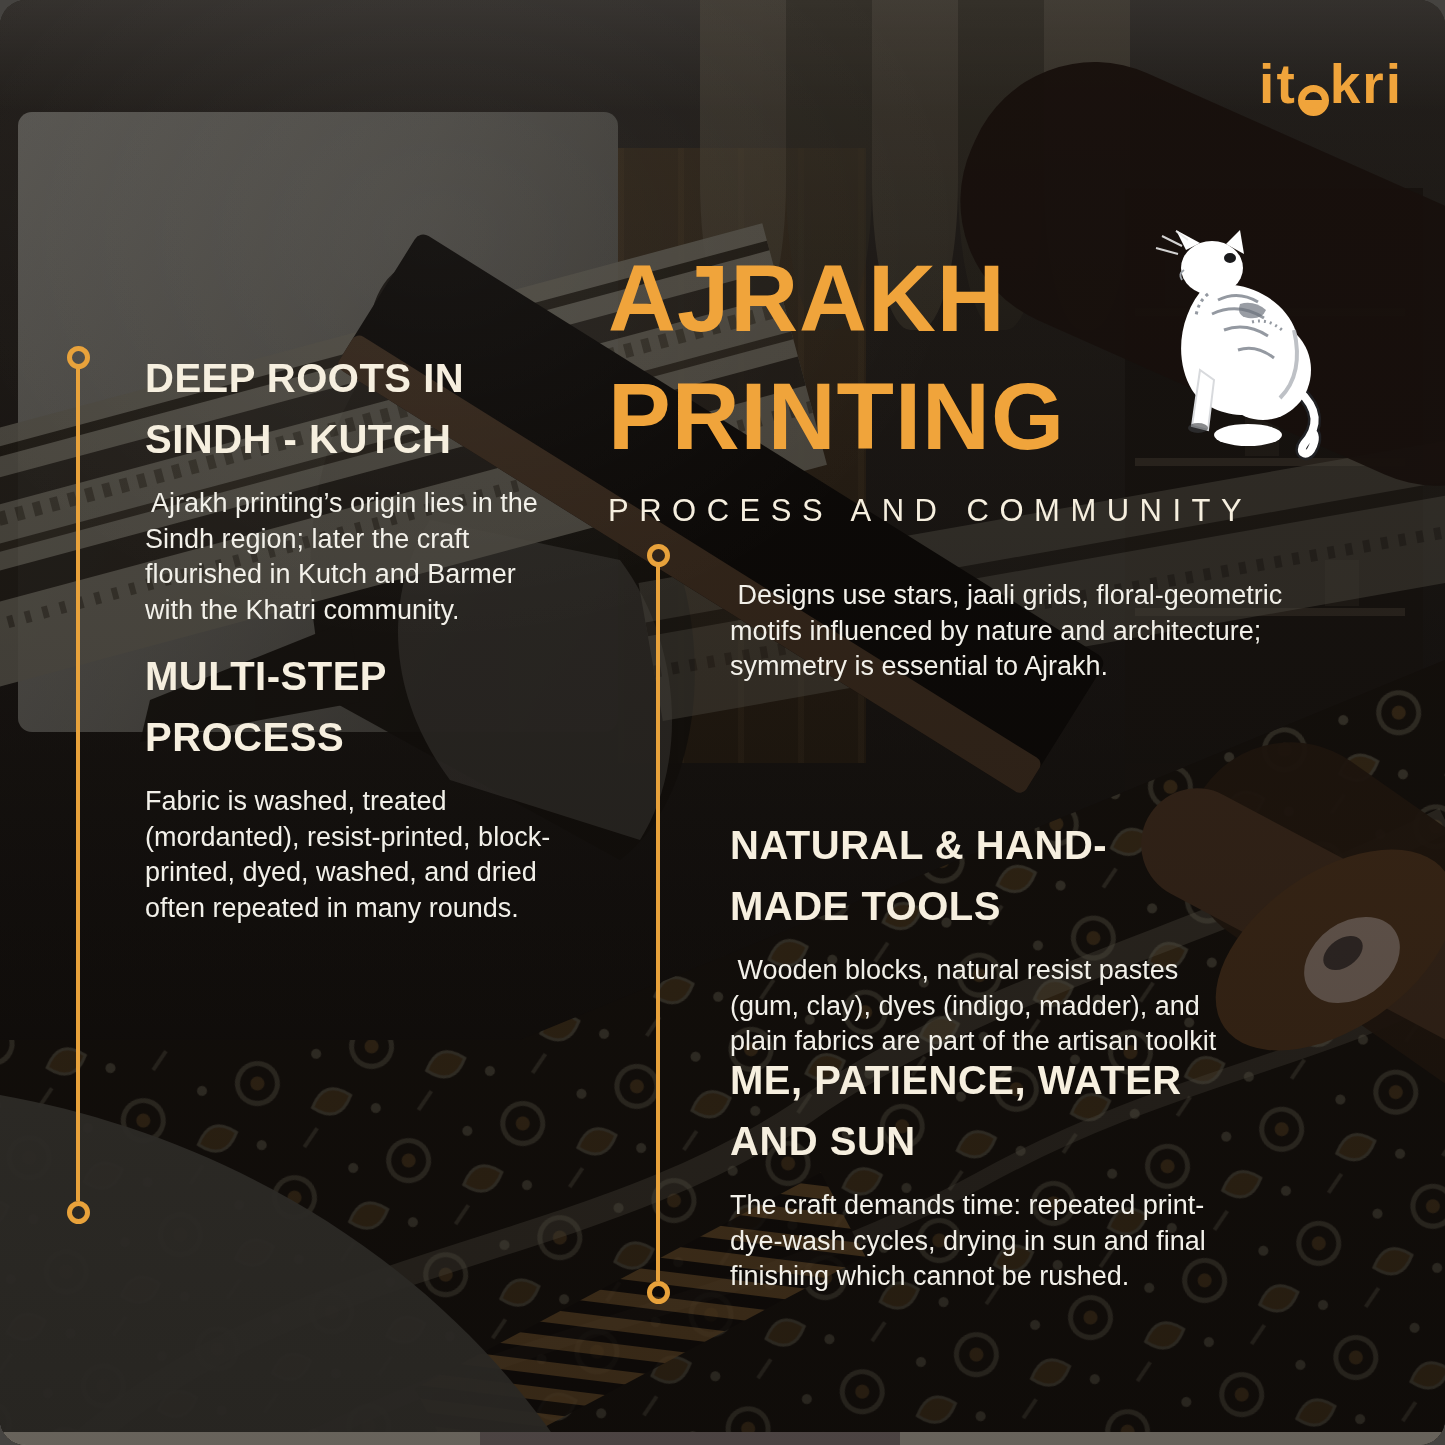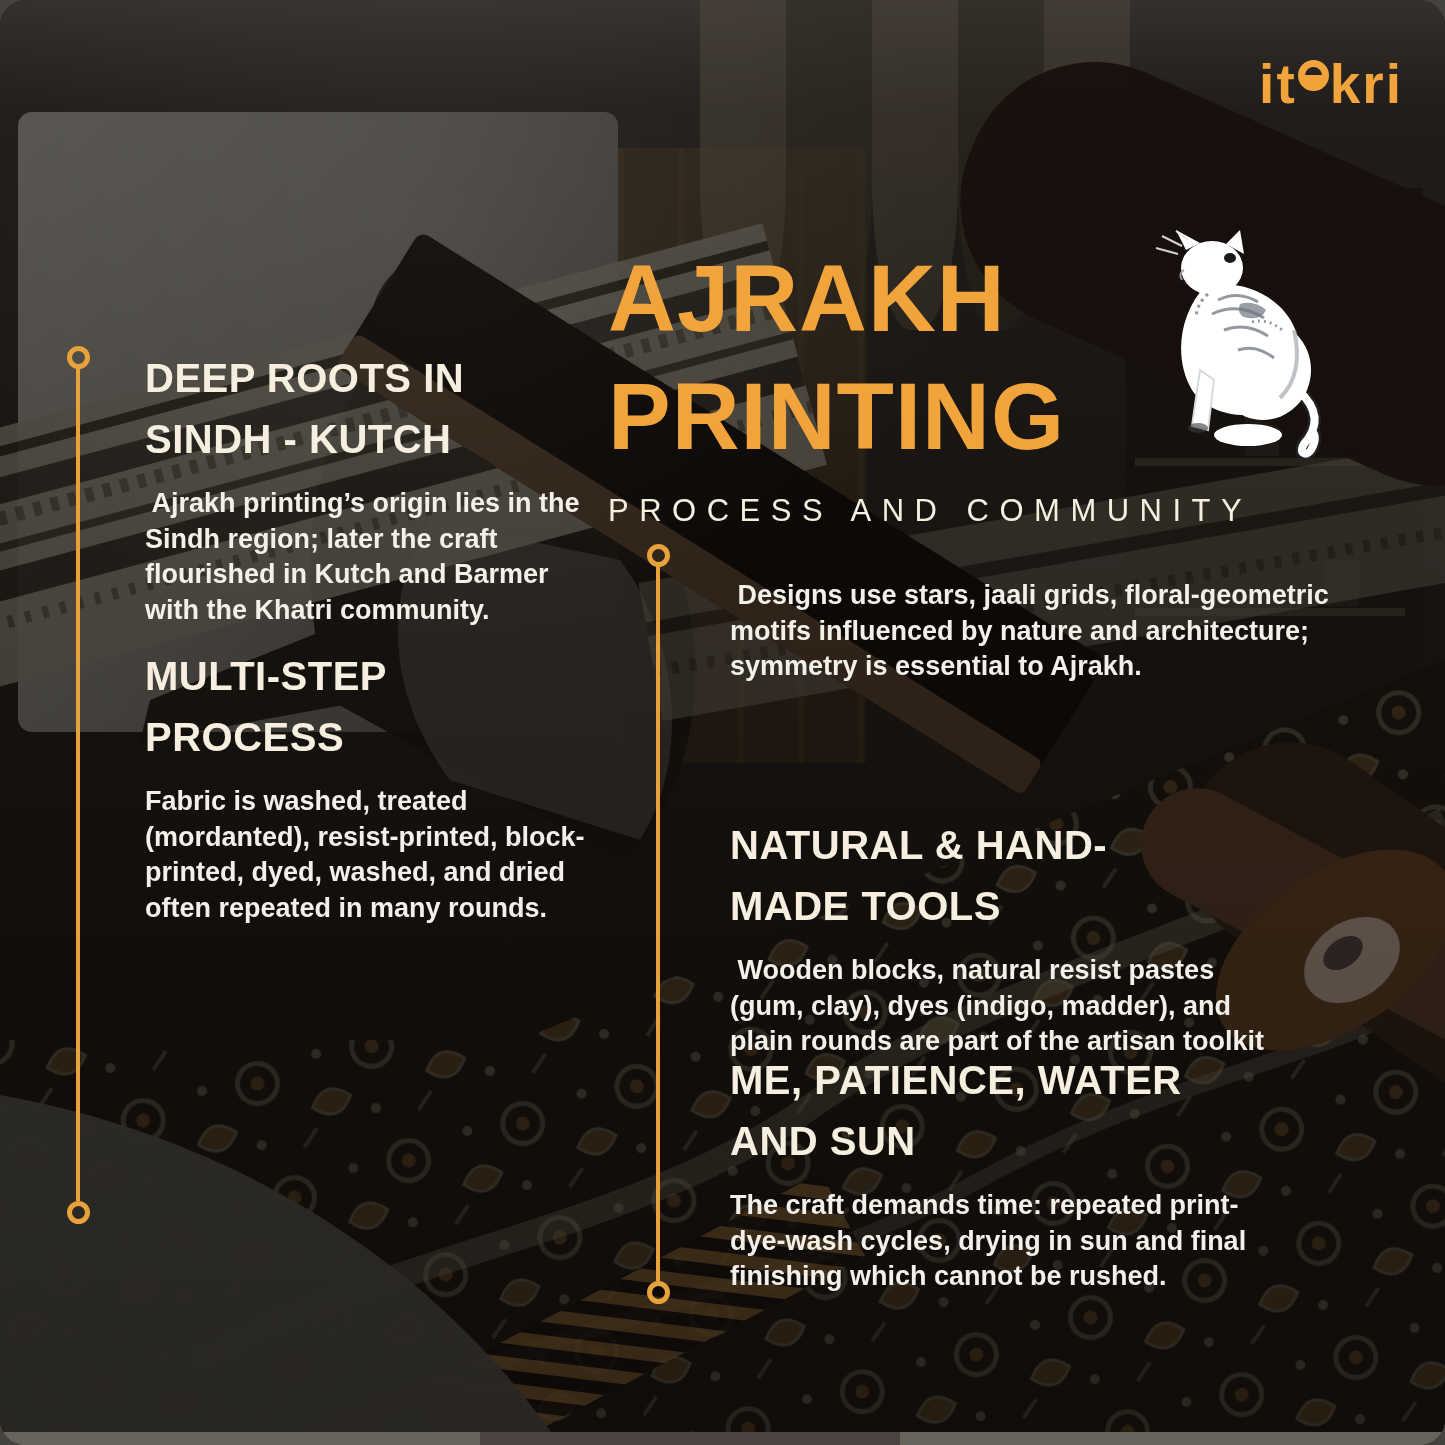--- a/index.html
+++ b/index.html
@@ -36,38 +36,38 @@
   .shelves{position:absolute;left:1125px;top:188px;width:298px;height:620px;background:#1c1713;opacity:.95}
   .shelf{position:absolute;left:10px;width:270px;height:8px;background:#3b332a}
   .shelf-item{position:absolute;width:34px;height:46px;background:#2a241e}
   .bg-svg{position:absolute;inset:0}
   
   .overlay{position:absolute;inset:0;
     background:
       radial-gradient(900px 700px at 30% 16%,rgba(255,255,255,.05),rgba(0,0,0,0) 60%),
       linear-gradient(180deg,rgba(10,8,6,.30) 0%,rgba(10,8,6,.38) 40%,rgba(8,6,5,.52) 100%);}
   
-  .logo{position:absolute;top:52px;right:42px;z-index:7;display:flex;align-items:flex-start;
+  .logo{position:absolute;top:52px;right:42px;z-index:7;display:flex;align-items:flex-end;
     font-size:55px;font-weight:800;letter-spacing:2px;color:var(--accent)}
   .logo-o{width:31px;height:31px;border:7px solid var(--accent);border-radius:50%;
     background:linear-gradient(180deg,rgba(0,0,0,0) 50%,var(--accent) 50%);margin:8px 1px 0}
   .title-block{position:absolute;left:608px;top:240px;width:800px;text-align:left;z-index:6}
   .title{font-size:94px;line-height:1.26;font-weight:800;letter-spacing:1px;color:var(--accent)}
   .title span{display:block}
   .subtitle{margin-top:16px;font-size:31px;font-weight:400;letter-spacing:10.5px;color:var(--heading-text);white-space:nowrap}
   .cat{position:absolute;left:1148px;top:230px;width:205px;height:235px;z-index:7}
   .timeline{position:absolute;width:24px;display:flex;flex-direction:column;align-items:center;z-index:6}
   .timeline.left{left:66px;top:346px;height:878px}
   .timeline.right{left:646px;top:544px;height:760px}
   .ring{width:23px;height:23px;border:5px solid var(--timeline);border-radius:50%;flex:0 0 auto}
   .rule{width:4px;flex:1;background:var(--timeline)}
   .sec{position:absolute;z-index:6}
   .sec h2{font-size:40px;line-height:61px;font-weight:700;letter-spacing:.5px;
     color:var(--heading-text);white-space:pre}
-  .sec p{margin-top:16px;font-size:27px;line-height:35.5px;font-weight:700;
+  .sec p{margin-top:16px;font-size:27px;line-height:35.5px;font-weight:400;
     color:var(--body-text);white-space:pre}
   .s-l1{left:145px;top:348px;width:540px}
   .s-l2{left:145px;top:646px;width:540px}
   .s-l3{left:145px;top:900px;width:560px}
   .s-r1{left:730px;top:562px;width:700px}
   .s-r2{left:730px;top:815px;width:700px}
   .s-r3{left:730px;top:1050px;width:700px}
 </style>
 </head>
 <body>
@@ -244,21 +244,21 @@
   <section class="sec s-r1">
     <p> Designs use stars, jaali grids, floral-geometric
 motifs influenced by nature and architecture;
 symmetry is essential to Ajrakh.</p>
   </section>
   <section class="sec s-r2">
     <h2>NATURAL &amp; HAND-
 MADE TOOLS</h2>
     <p> Wooden blocks, natural resist pastes
 (gum, clay), dyes (indigo, madder), and
-plain rounds are part of the artisan toolkit</p>
+plain fabrics are part of the artisan toolkit</p>
   </section>
   <section class="sec s-r3">
     <h2>ME, PATIENCE, WATER
 AND SUN</h2>
     <p>The craft demands time: repeated print-
 dye-wash cycles, drying in sun and final
 finishing which cannot be rushed.</p>
   </section>
 
 </div>

